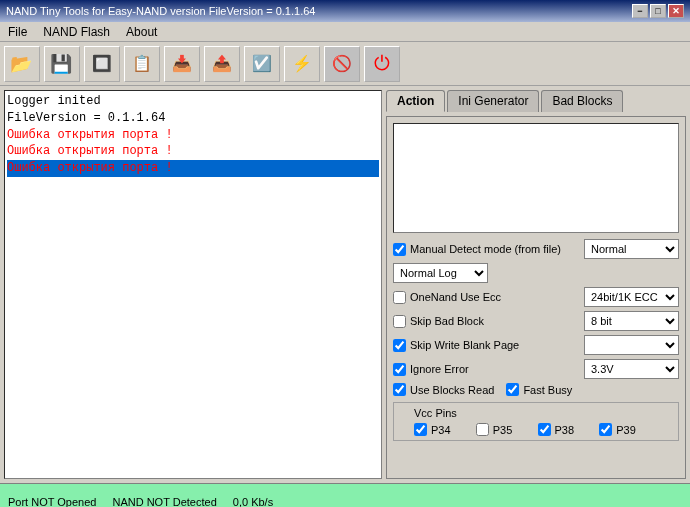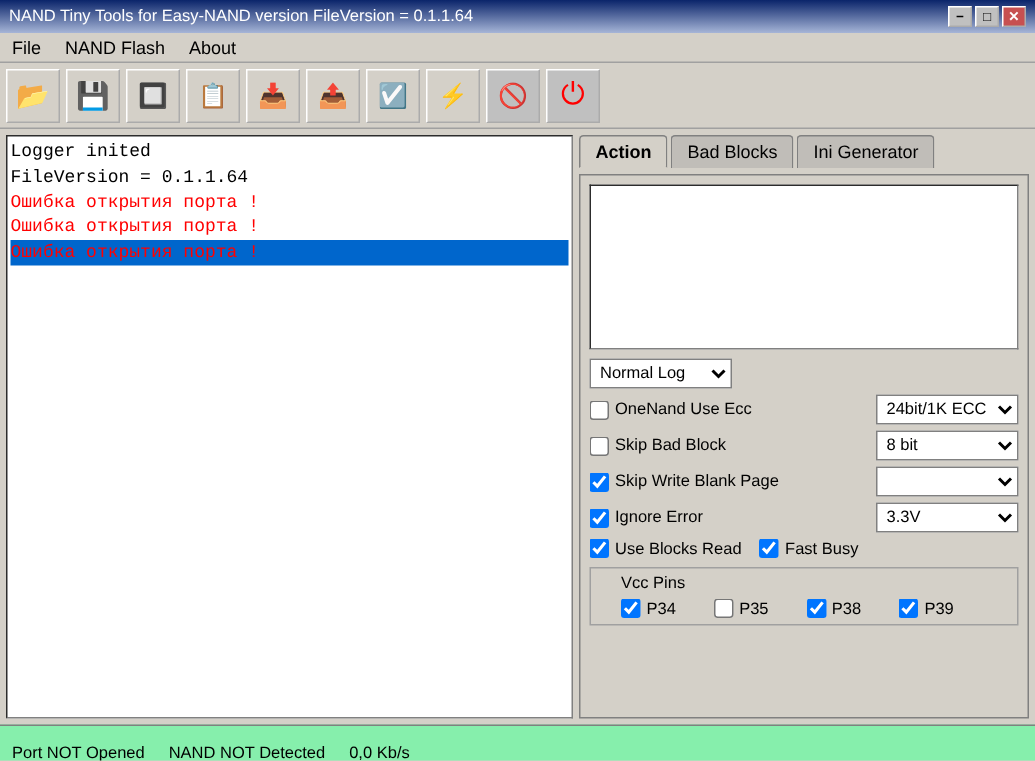--- a/index.html
+++ b/index.html
@@ -266,30 +266,41 @@
     <div class="log-line">FileVersion = 0.1.1.64</div>
     <div class="log-line error">Ошибка открытия порта !</div>
     <div class="log-line error">Ошибка открытия порта !</div>
     <div class="log-line selected">Ошибка открытия порта !</div>
   </div>
 
   <div class="right-panel">
 
     <div class="tabs">
       <div class="tab active">Action</div>
+      <div class="tab">Ini Generator</div>
       <div class="tab">Bad Blocks</div>
-      <div class="tab">Ini Generator</div>
     </div>
 
     <div class="tab-content">
 
       <div class="text-area-box"></div>
 
       <div class="options-section">
 
+        <div class="option-row with-select">
+          <div class="option-label-group">
+            <input type="checkbox" class="checkbox-input" checked="" style="">
+            <label>Manual Detect mode (from file)</label>
+          </div>
+          <select class="select-box">
+            <option>Normal</option>
+            <option>Fast</option>
+            <option>Slow</option>
+          </select>
+        </div>
 
         <div class="option-row with-select">
           <select class="select-box">
             <option>Normal Log</option>
             <option>Full Log</option>
             <option>No Log</option>
           </select>
         </div>
 
         <div class="option-row with-select">

